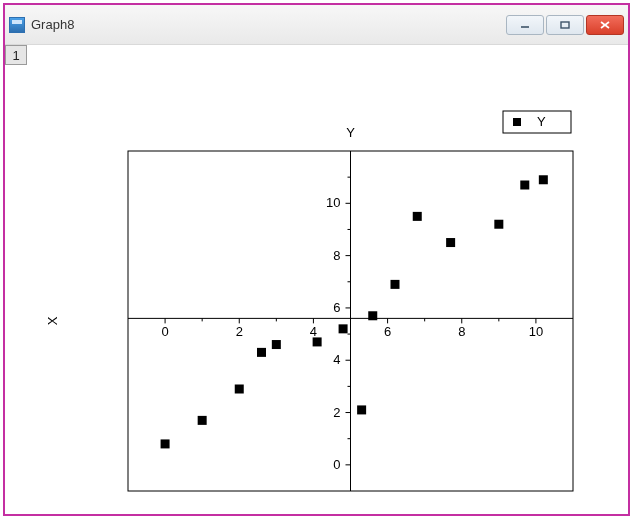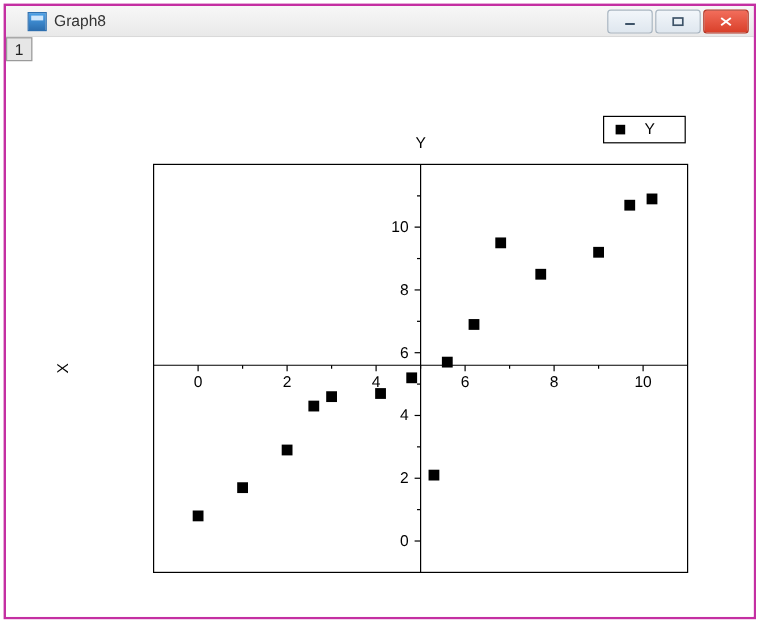--- a/index.html
+++ b/index.html
@@ -15,26 +15,26 @@
     }
     .outer-frame {
       width: 627px;
       height: 513px;
       border: 2px solid #c42fa2;
       background: #fff;
       display: flex;
       flex-direction: column;
     }
     .titlebar {
-      height: 26px;
+      height: 40px;
       background: linear-gradient(#f7f7f7, #e9e9e9);
       border-bottom: 1px solid #d9d9d9;
       display: flex;
       align-items: center;
-      padding: 0 4px 0 18px;
+      padding: 0 4px 0 4px;
     }
     .tb-icon {
       width: 16px; height: 16px;
       background: linear-gradient(#4aa0e8, #2d6fb0);
       border: 1px solid #2d6fb0;
       margin-right: 6px;
       position: relative;
     }
     .tb-icon::after {
       content: "";

